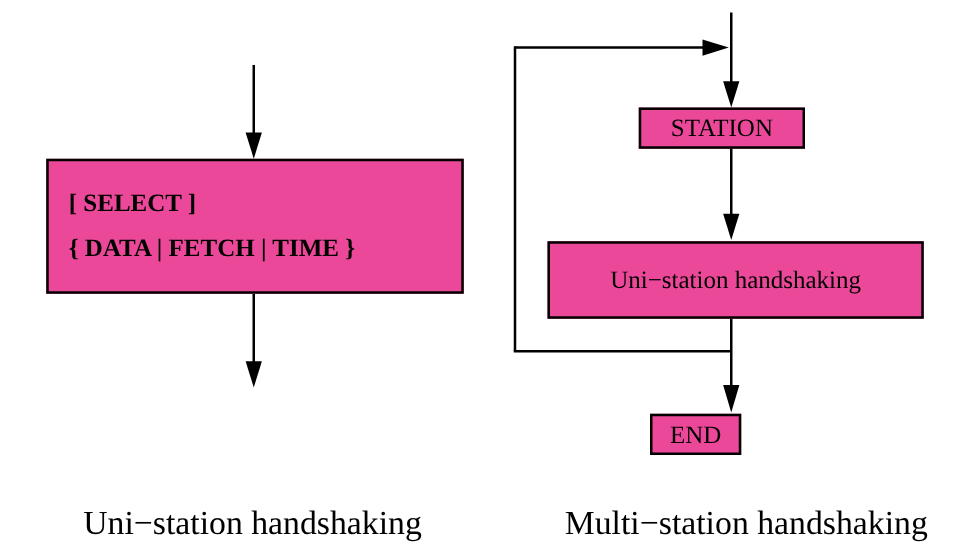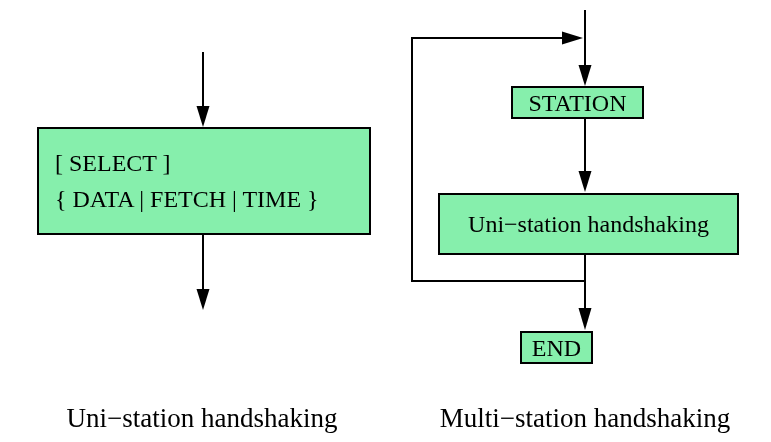--- a/index.html
+++ b/index.html
@@ -28,37 +28,38 @@
     stroke-width: 2;
   }
   .lines-svg polygon {
     fill: #000000;
     stroke: none;
   }
   .node {
     position: absolute;
     box-sizing: border-box;
     border: 2px solid #000000;
-    background: #86efac;
+    background: #ec4899;
     display: flex;
     align-items: center;
     justify-content: center;
-    font-size: 24px;
+    font-size: 20px;
     line-height: 36px;
     white-space: nowrap;
   }
   .node.select-box {
     left: 37px;
     top: 127px;
     width: 334px;
     height: 108px;
     flex-direction: column;
     align-items: flex-start;
     justify-content: center;
     padding-left: 16px;
+    font-weight: bold;
   }
   .node.station-box {
     left: 511px;
     top: 86px;
     width: 133px;
     height: 33px;
   }
   .node.uni-box {
     left: 438px;
     top: 193px;
@@ -74,21 +75,21 @@
   .caption {
     position: absolute;
     top: 402px;
     width: 340px;
     text-align: center;
     font-size: 27px;
     line-height: 33px;
     white-space: nowrap;
   }
   .caption.left-caption { left: 32px; }
-  .caption.right-caption { left: 415px; }
+  .caption.right-caption { left: 427px; }
 </style>
 </head>
 <body>
 
 <div class="figure">
 
   <svg class="lines-svg" viewBox="0 0 771 442" xmlns="http://www.w3.org/2000/svg">
 
     <line x1="203" y1="52" x2="203" y2="109"></line>
     <polygon points="196.5,106 209.5,106 203,127"></polygon>

